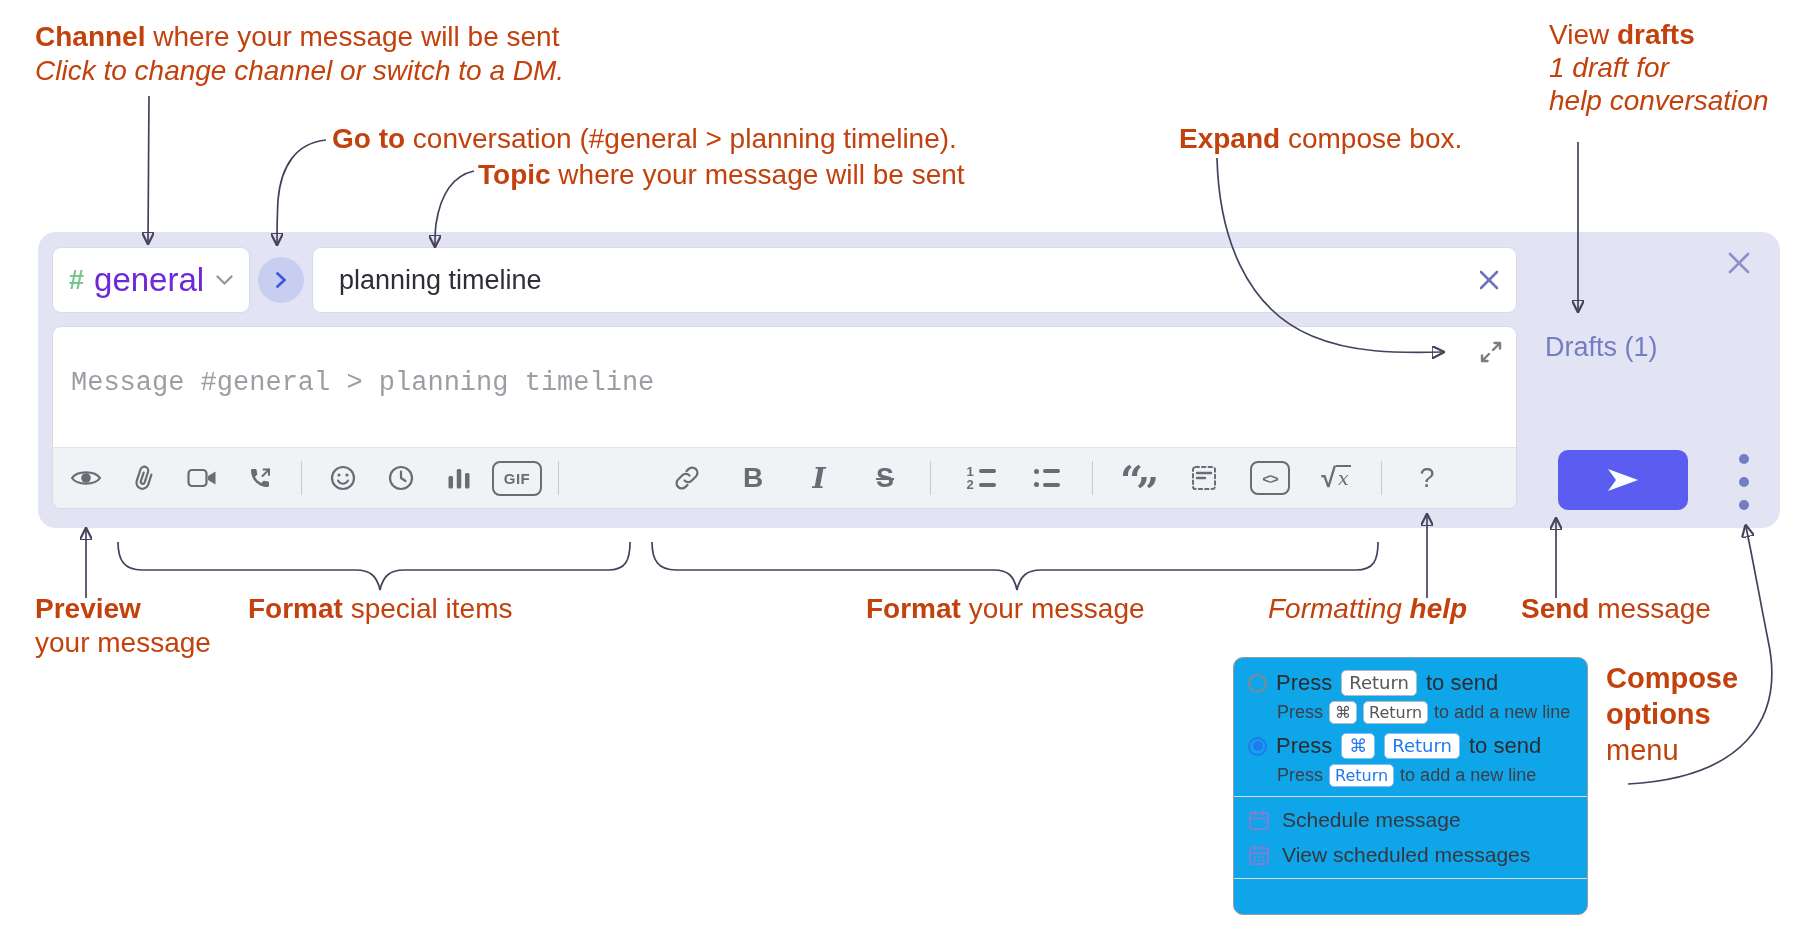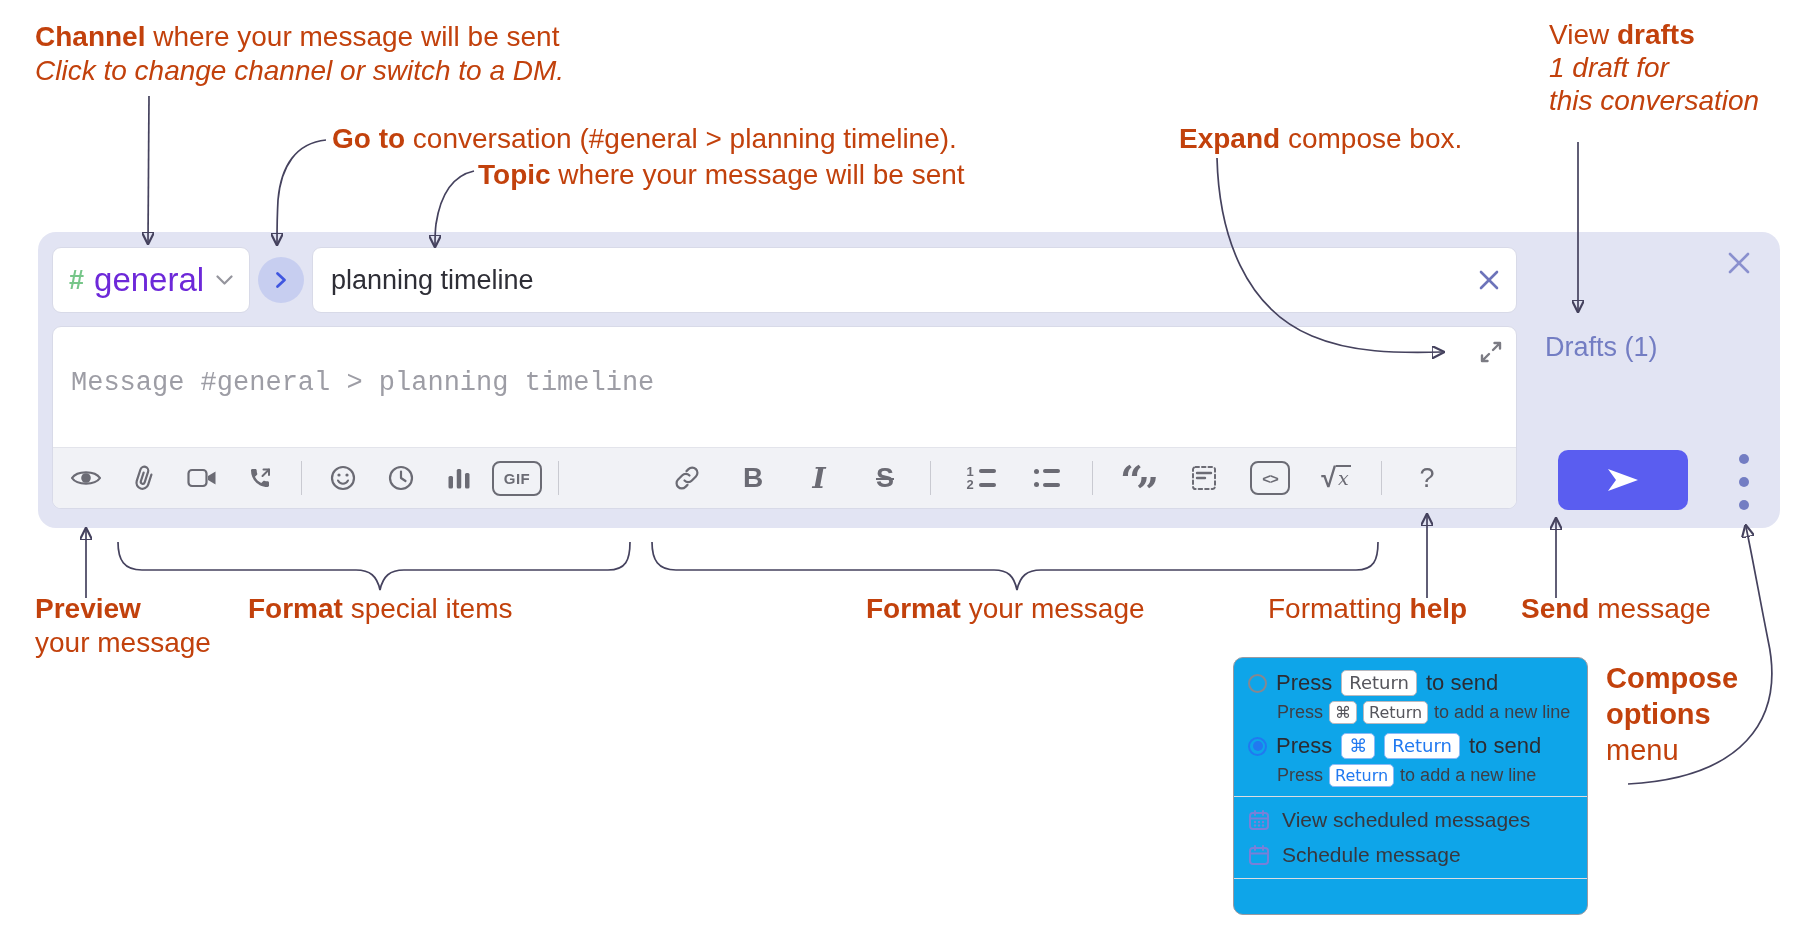--- a/index.html
+++ b/index.html
@@ -11,21 +11,21 @@
   #overlay{position:absolute;left:0;top:0;width:1814px;height:944px;pointer-events:none;z-index:6;}
   #overlay path{fill:none;stroke:#45425e;stroke-width:1.7;}
   
   .compose{position:absolute;left:38px;top:232px;width:1742px;height:296px;background:#e2e4f3;border-radius:18px;}
   .wbox{background:#fff;border:1px solid #d8dae8;border-radius:9px;box-sizing:border-box;}
   .chan{position:absolute;left:14px;top:15px;width:198px;height:66px;display:flex;align-items:center;padding:0 16px;gap:10px;}
   .hash{color:#76c689;font-weight:700;font-size:27px;}
   .chan-name{font-size:33px;color:#6d28d9;flex:1;}
   .gobtn{position:absolute;left:220px;top:25px;width:46px;height:46px;border-radius:50%;background:#c7cef0;display:flex;align-items:center;justify-content:center;}
   .topic{position:absolute;left:274px;top:15px;width:1205px;height:66px;display:flex;align-items:center;padding:0 14px 0 0;}
-  .topic input{flex:1;border:none;outline:none;background:transparent;font-size:27px;color:#2e2e36;padding:0 18px;font-family:inherit;}
+  .topic input{flex:1;border:none;outline:none;background:transparent;font-size:27px;color:#2e2e36;padding:0 26px;font-family:inherit;}
   .closex{position:absolute;right:26px;top:16px;width:30px;height:30px;display:flex;align-items:center;justify-content:center;cursor:pointer;}
   .msg{position:absolute;left:14px;top:94px;width:1465px;height:183px;background:#fff;border:1px solid #d8dae8;border-radius:9px;box-sizing:border-box;overflow:hidden;}
   .msg textarea{position:absolute;left:0;top:0;width:100%;height:115px;border:none;outline:none;resize:none;background:transparent;font-size:27px;color:#2e2e36;padding:1px 18px;box-sizing:border-box;font-family:Liberation Mono, monospace;margin-top:40px;}
   .msg textarea::placeholder{color:#9d9da5;}
   .expand{position:absolute;right:12px;top:12px;}
   
   .tb{position:absolute;left:0;right:0;bottom:0;height:61px;background:#f1f2f6;border-top:1px solid #e3e4eb;display:flex;align-items:center;padding-left:4px;box-sizing:border-box;}
   .tbi{width:58px;height:46px;display:flex;align-items:center;justify-content:center;color:#6b6b74;flex:none;cursor:pointer;}
   .tbi.w2{width:66px;}
   .tbd{width:1px;height:34px;background:#c9cad1;margin:0 12px;flex:none;}
@@ -98,33 +98,33 @@
 </div>
 <div class="ann" style="left:478px;top:158px;">
   <b>Topic</b><span> where your message will be sent</span>
 </div>
 <div class="ann" style="left:1179px;top:122px;">
   <b>Expand</b><span> compose box.</span>
 </div>
 <div class="ann" style="left:1549px;top:18px;line-height:33px;">
   <div><span>View </span><b>drafts</b></div>
   <div class="it">1 draft for</div>
-  <div class="it">this conversation</div>
+  <div class="it">help conversation</div>
 </div>
 <div class="ann" style="left:35px;top:592px;">
   <div><b>Preview</b></div>
   <div>your message</div>
 </div>
 <div class="ann" style="left:248px;top:592px;">
   <b>Format</b><span> special items</span>
 </div>
 <div class="ann" style="left:866px;top:592px;">
   <b>Format</b><span> your message</span>
 </div>
-<div class="ann" style="left:1268px;top:592px;">
+<div class="ann" style="left:1268px;top:592px;font-style:italic;">
   <span>Formatting </span><b>help</b>
 </div>
 <div class="ann" style="left:1521px;top:592px;">
   <b>Send</b><span> message</span>
 </div>
 <div class="ann" style="left:1606px;top:660px;font-size:29px;line-height:36px;">
   <div><b>Compose</b></div>
   <div><b>options</b></div>
   <div>menu</div>
 </div>
@@ -322,32 +322,32 @@
   <div class="osub">
     <span>Press</span>
     <span class="key sm blue">Return</span>
     <span>to add a new line</span>
   </div>
   <div class="mdiv"></div>
   <div class="mitem">
     <svg width="22" height="22" viewBox="0 0 22 22">
         <rect x="2" y="4" width="18" height="16" rx="3"></rect>
         <path d="M7 2 V6 M15 2 V6 M2 9.5 H20"></path>
+      </svg>
+    <span>Schedule message</span>
+  </div>
+  <div class="mitem">
+    <svg width="22" height="22" viewBox="0 0 22 22">
+        <rect x="2" y="4" width="18" height="16" rx="3"></rect>
+        <path d="M7 2 V6 M15 2 V6 M2 9.5 H20"></path>
         <g fill="#7a7fd8" stroke="none">
           <circle cx="7" cy="13" r="1.2"></circle>
           <circle cx="11" cy="13" r="1.2"></circle>
           <circle cx="15" cy="13" r="1.2"></circle>
           <circle cx="7" cy="16.5" r="1.2"></circle>
           <circle cx="11" cy="16.5" r="1.2"></circle>
           <circle cx="15" cy="16.5" r="1.2"></circle>
         </g>
       </svg>
     <span>View scheduled messages</span>
   </div>
-  <div class="mitem">
-    <svg width="22" height="22" viewBox="0 0 22 22">
-        <rect x="2" y="4" width="18" height="16" rx="3"></rect>
-        <path d="M7 2 V6 M15 2 V6 M2 9.5 H20"></path>
-      </svg>
-    <span>Schedule message</span>
-  </div>
   <div class="mdiv"></div>
 </div>
 
 </body></html>

